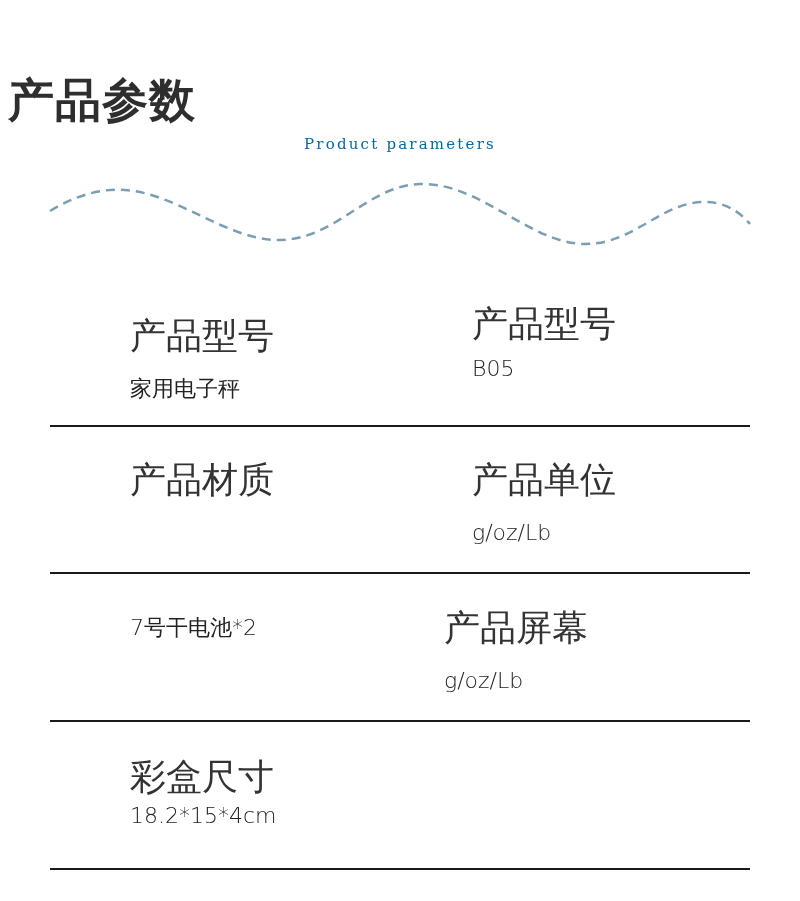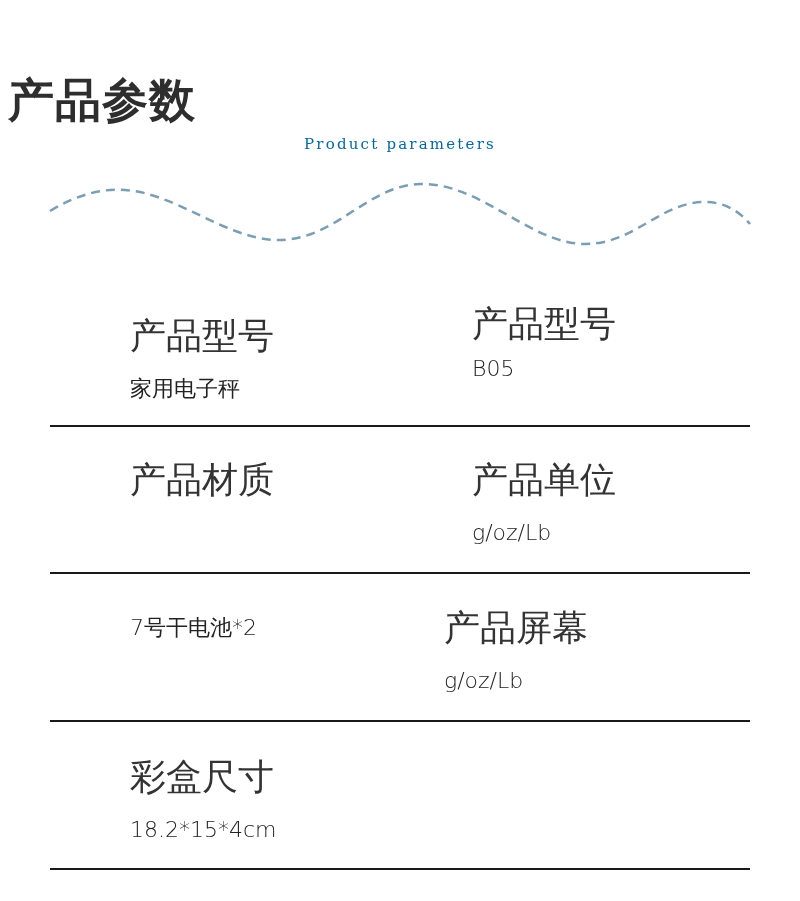--- a/index.html
+++ b/index.html
@@ -64,15 +64,15 @@
   <div class="value" style="margin-top:3px;">7号干电池*2</div>
 </div>
 <div class="cell" style="left:444px; top:606px;">
   <div class="label">产品屏幕</div>
   <div class="value" style="margin-top:14px;">g/oz/Lb</div>
 </div>
 <div class="divider" style="top:720px;"></div>
 
 <div class="cell" style="left:130px; top:755px;">
   <div class="label">彩盒尺寸</div>
-  <div class="value" style="margin-top:14px;">18.2*15*4cm</div>
+  <div class="value" style="">18.2*15*4cm</div>
 </div>
 <div class="divider" style="top:868px;"></div>
 
 </body></html>

